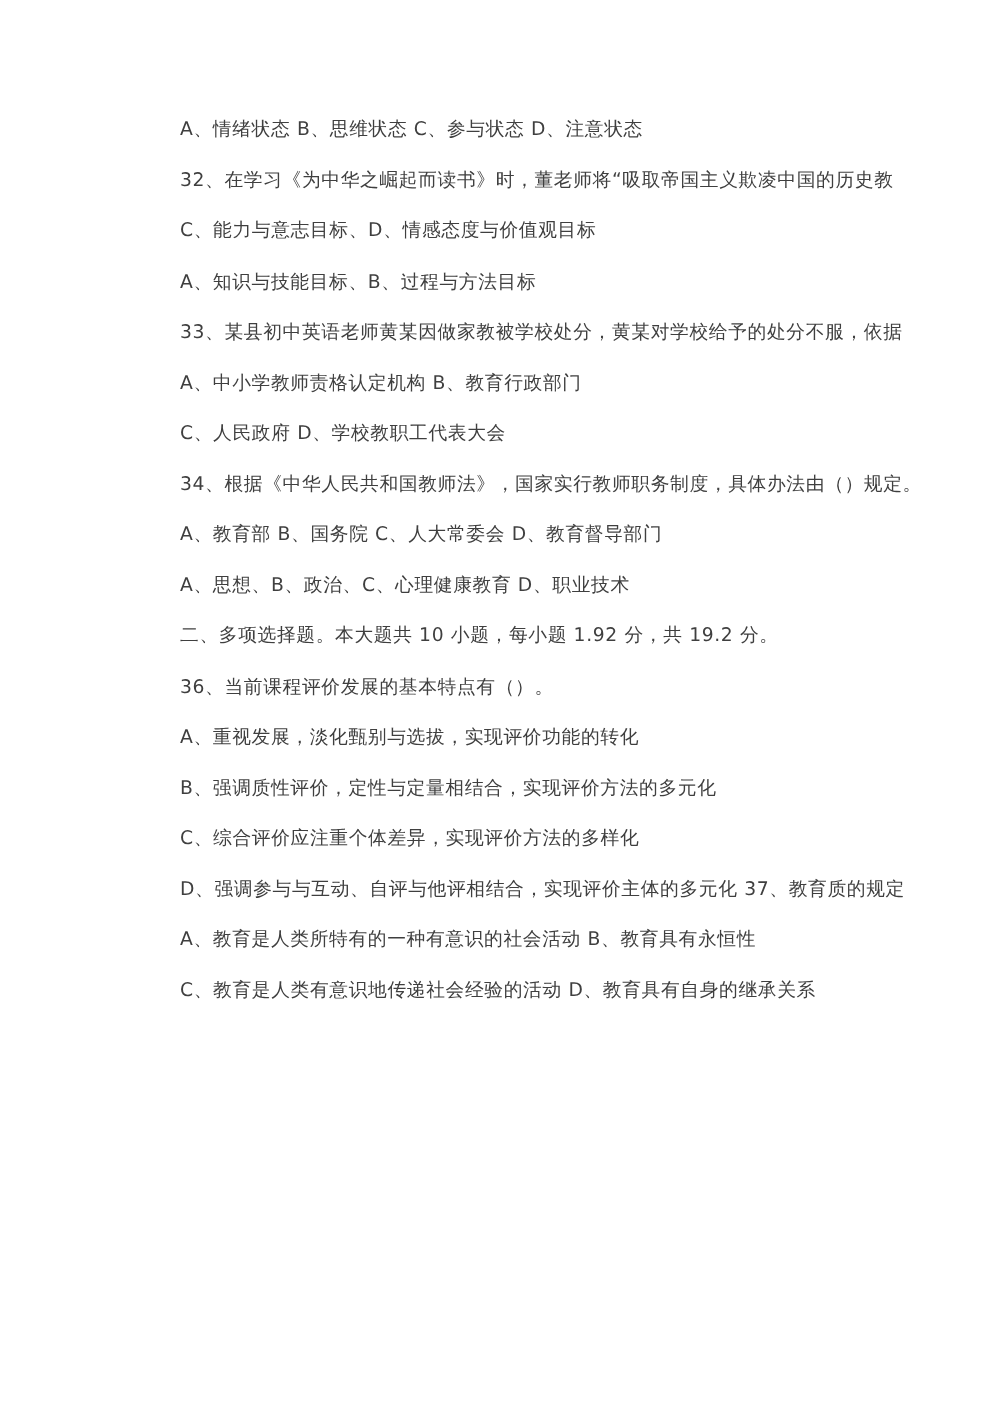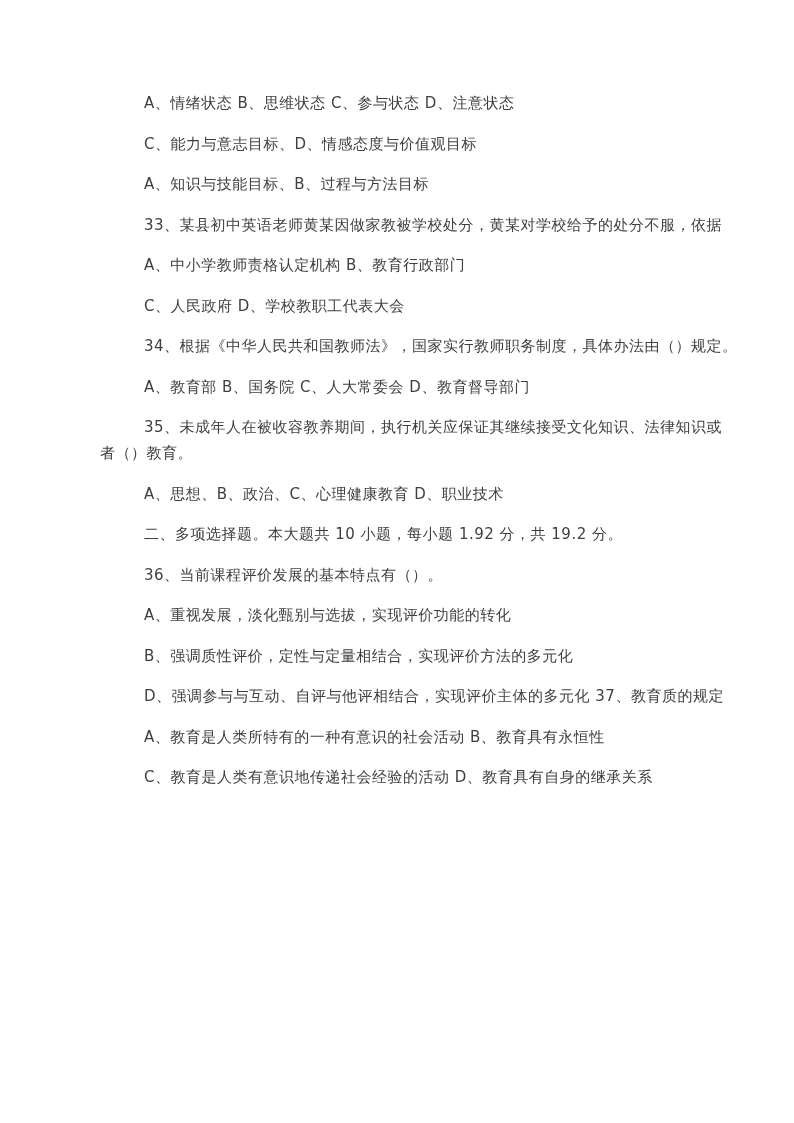--- a/index.html
+++ b/index.html
@@ -37,20 +37,21 @@
 </style>
 </head>
 <body>
 
 <div class="page">
   <div class="doc-body">
       <p class="para">
         <span class="line first">A、情绪状态 B、思维状态 C、参与状态 D、注意状态</span>
       </p>
       <p class="para">
+        <span class="line first">32、在学习《为中华之崛起而读书》时，董老师将“吸取帝国主义欺凌中国的历史教</span>
       </p>
       <p class="para">
         <span class="line first">C、能力与意志目标、D、情感态度与价值观目标</span>
       </p>
       <p class="para">
         <span class="line first">A、知识与技能目标、B、过程与方法目标</span>
       </p>
       <p class="para">
         <span class="line first">33、某县初中英语老师黄某因做家教被学校处分，黄某对学校给予的处分不服，依据</span>
       </p>
@@ -60,39 +61,38 @@
       <p class="para">
         <span class="line first">C、人民政府 D、学校教职工代表大会</span>
       </p>
       <p class="para">
         <span class="line first">34、根据《中华人民共和国教师法》，国家实行教师职务制度，具体办法由（）规定。</span>
       </p>
       <p class="para">
         <span class="line first">A、教育部 B、国务院 C、人大常委会 D、教育督导部门</span>
       </p>
       <p class="para">
-        <span class="line first">35、未成年人在被收容教养期间，执行机关应保证其继续接受文化知识、法律知识或</span>
-        <span class="line">者（）教育。</span>
-      </p>
-      <p class="para">
         <span class="line first">A、思想、B、政治、C、心理健康教育 D、职业技术</span>
       </p>
       <p class="para">
         <span class="line first">二、多项选择题。本大题共 10 小题，每小题 1.92 分，共 19.2 分。</span>
       </p>
       <p class="para">
         <span class="line first">36、当前课程评价发展的基本特点有（）。</span>
       </p>
       <p class="para">
         <span class="line first">A、重视发展，淡化甄别与选拔，实现评价功能的转化</span>
       </p>
       <p class="para">
         <span class="line first">B、强调质性评价，定性与定量相结合，实现评价方法的多元化</span>
       </p>
       <p class="para">
+        <span class="line first">C、综合评价应注重个体差异，实现评价方法的多样化</span>
+      </p>
+      <p class="para">
         <span class="line first">D、强调参与与互动、自评与他评相结合，实现评价主体的多元化 37、教育质的规定</span>
       </p>
       <p class="para">
         <span class="line first">A、教育是人类所特有的一种有意识的社会活动 B、教育具有永恒性</span>
       </p>
       <p class="para">
         <span class="line first">C、教育是人类有意识地传递社会经验的活动 D、教育具有自身的继承关系</span>
       </p>
     </div>
 </div>

